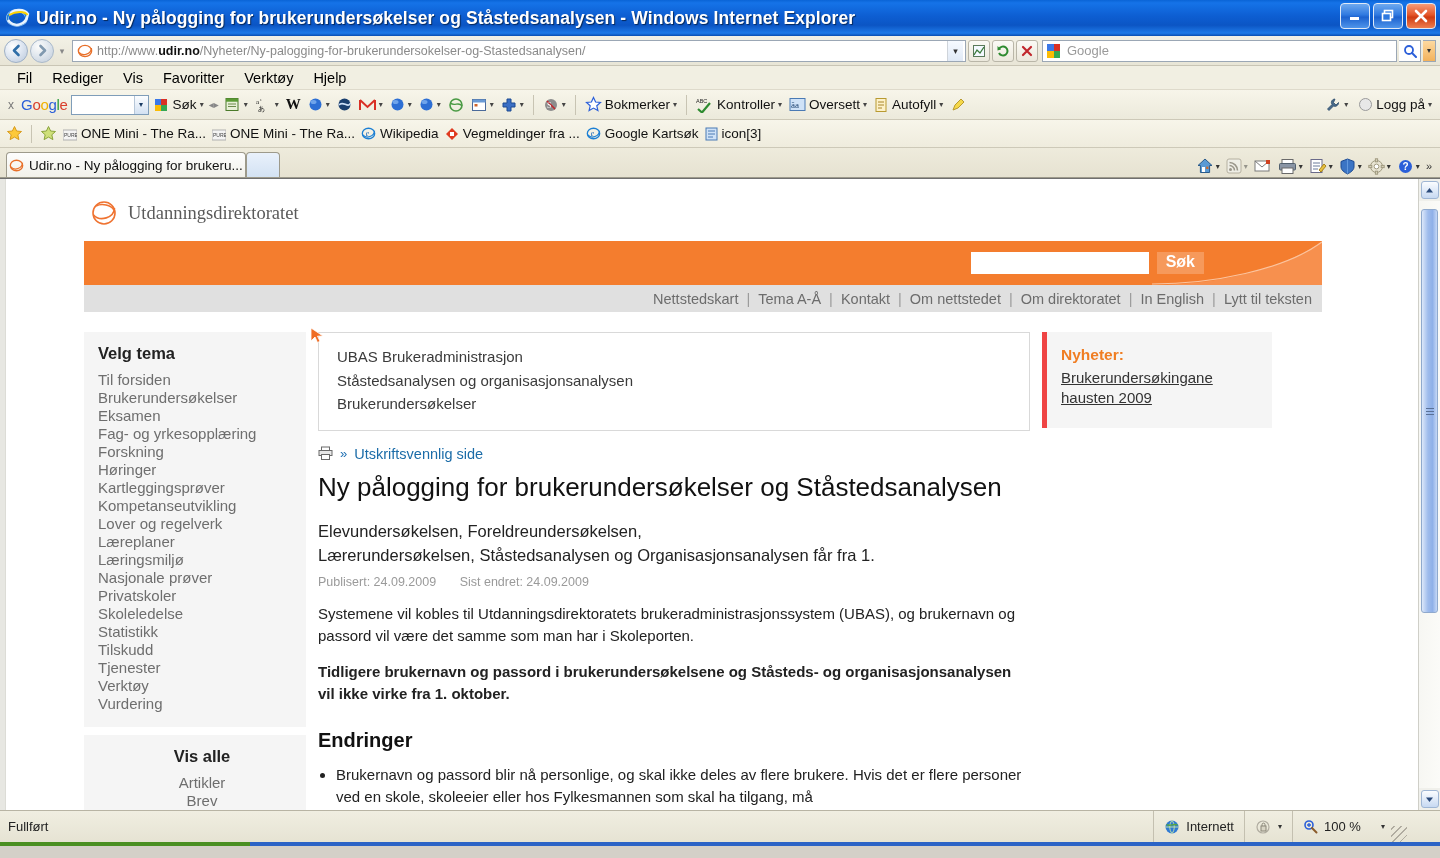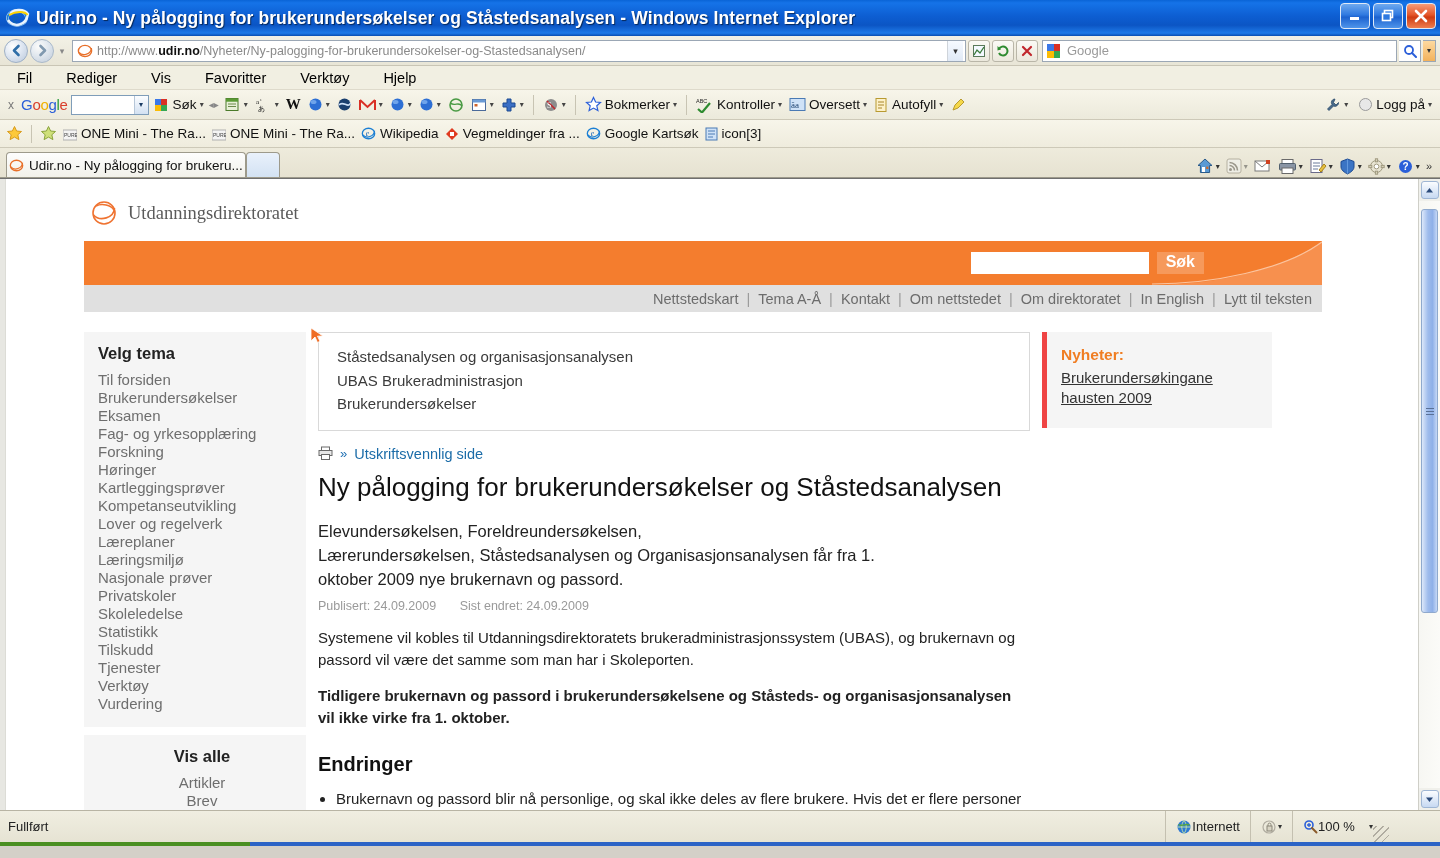--- a/index.html
+++ b/index.html
@@ -105,21 +105,21 @@
   #go-caret {
     width: 13px; height: 22px; border:1px solid #9ba7b5; border-left:none;
     background: linear-gradient(180deg,#fdd9a0,#f3b25c);
     display:flex;align-items:center;justify-content:center;font-size:8px;color:#333;
     cursor:pointer;flex:none;
   }
 
   
   #menubar {
     height: 24px; background: #f1efe2;
-    display: flex; align-items: center; padding-left: 8px; gap: 16px;
+    display: flex; align-items: center; padding-left: 8px; gap: 2px;
     border-bottom: 1px solid #dedacb;
   }
   .menuitem {
     font-size: 14.5px; color: #000; padding: 2px 9px; cursor: pointer;
   }
 
   
   #gtoolbar {
     height: 30px;
     background: linear-gradient(180deg,#f7f5ea 0%, #eceadb 100%);
@@ -277,21 +277,21 @@
 
   
   #statusbar {
     height: 32px; background: linear-gradient(180deg,#f0eee1,#e6e3d3);
     border-top: 1px solid #b8b4a4;
     display:flex; align-items:center; font-size: 13px; color:#222;
   }
   #status-text { padding-left: 8px; flex: 1 1 auto; }
   .stsec {
     border-left: 1px solid #c4c0b0; height: 100%;
-    display:flex; align-items:center; gap:0; padding: 0 10px;
+    display:flex; align-items:center; gap:6px; padding: 0 10px;
   }
   #zoomsec { width: 148px; }
   .stcaret { font-size:8px; color:#333; cursor:pointer; }
   #grip {
     width: 16px; height: 16px; margin-right:2px; align-self:flex-end;
     background:
       repeating-linear-gradient(135deg, transparent 0 2px, #b0aca0 2px 3px, transparent 3px 5px);
   }
   
   #taskstrip { height: 4px; background: linear-gradient(90deg,#4a8f22 0 250px, #2b63c6 250px 100%); }
@@ -760,41 +760,40 @@
               <li>Brev</li>
             </ul>
           </div>
         </div>
 
         <div id="main">
           <div id="bcbox">
             <svg id="cursor-arrow" width="22" height="22" viewBox="0 0 22 22">
               <path d="M4 3 L4 16 L8 12 L10.5 17.5 L13 16.3 L10.5 11.2 L16 11 Z" fill="#ef6c23" stroke="#ffffff" stroke-width="0.8"></path>
             </svg>
+            <div>UBAS Brukeradministrasjon</div>
             <div>Ståstedsanalysen og organisasjonsanalysen</div>
-            <div>UBAS Brukeradministrasjon</div>
             <div>Brukerundersøkelser</div>
           </div>
 
           <div id="printrow">
             <svg width="15" height="15" viewBox="0 0 15 15">
               <rect x="3.5" y="1" width="8" height="3.5" fill="#fff" stroke="#6a6a6a"></rect>
               <rect x="1" y="4.5" width="13" height="5" fill="#e8e8e8" stroke="#6a6a6a"></rect>
               <rect x="3.5" y="8.5" width="8" height="5" fill="#fff" stroke="#6a6a6a"></rect>
             </svg>
             <span class="chev">»</span>
             <span id="print-link">Utskriftsvennlig side</span>
           </div>
 
           <h1 id="article-title">Ny pålogging for brukerundersøkelser og Ståstedsanalysen</h1>
 
           <div id="lead">
             <div>Elevundersøkelsen, Foreldreundersøkelsen,</div>
             <div>Lærerundersøkelsen, Ståstedsanalysen og Organisasjonsanalysen får fra 1.</div>
-            <div>oktober 2009 nye brukernavn og passord.</div>
           </div>
 
           <div id="meta">
             <span>Publisert: 24.09.2009</span>
             <span>Sist endret: 24.09.2009</span>
           </div>
 
           <p class="body-p">Systemene vil kobles til Utdanningsdirektoratets brukeradministrasjonssystem (UBAS), og brukernavn og passord vil være det samme som man har i Skoleporten.</p>
           <p class="body-p bold">Tidligere brukernavn og passord i brukerundersøkelsene og Ståsteds- og organisasjonsanalysen vil ikke virke fra 1. oktober.</p>
 

